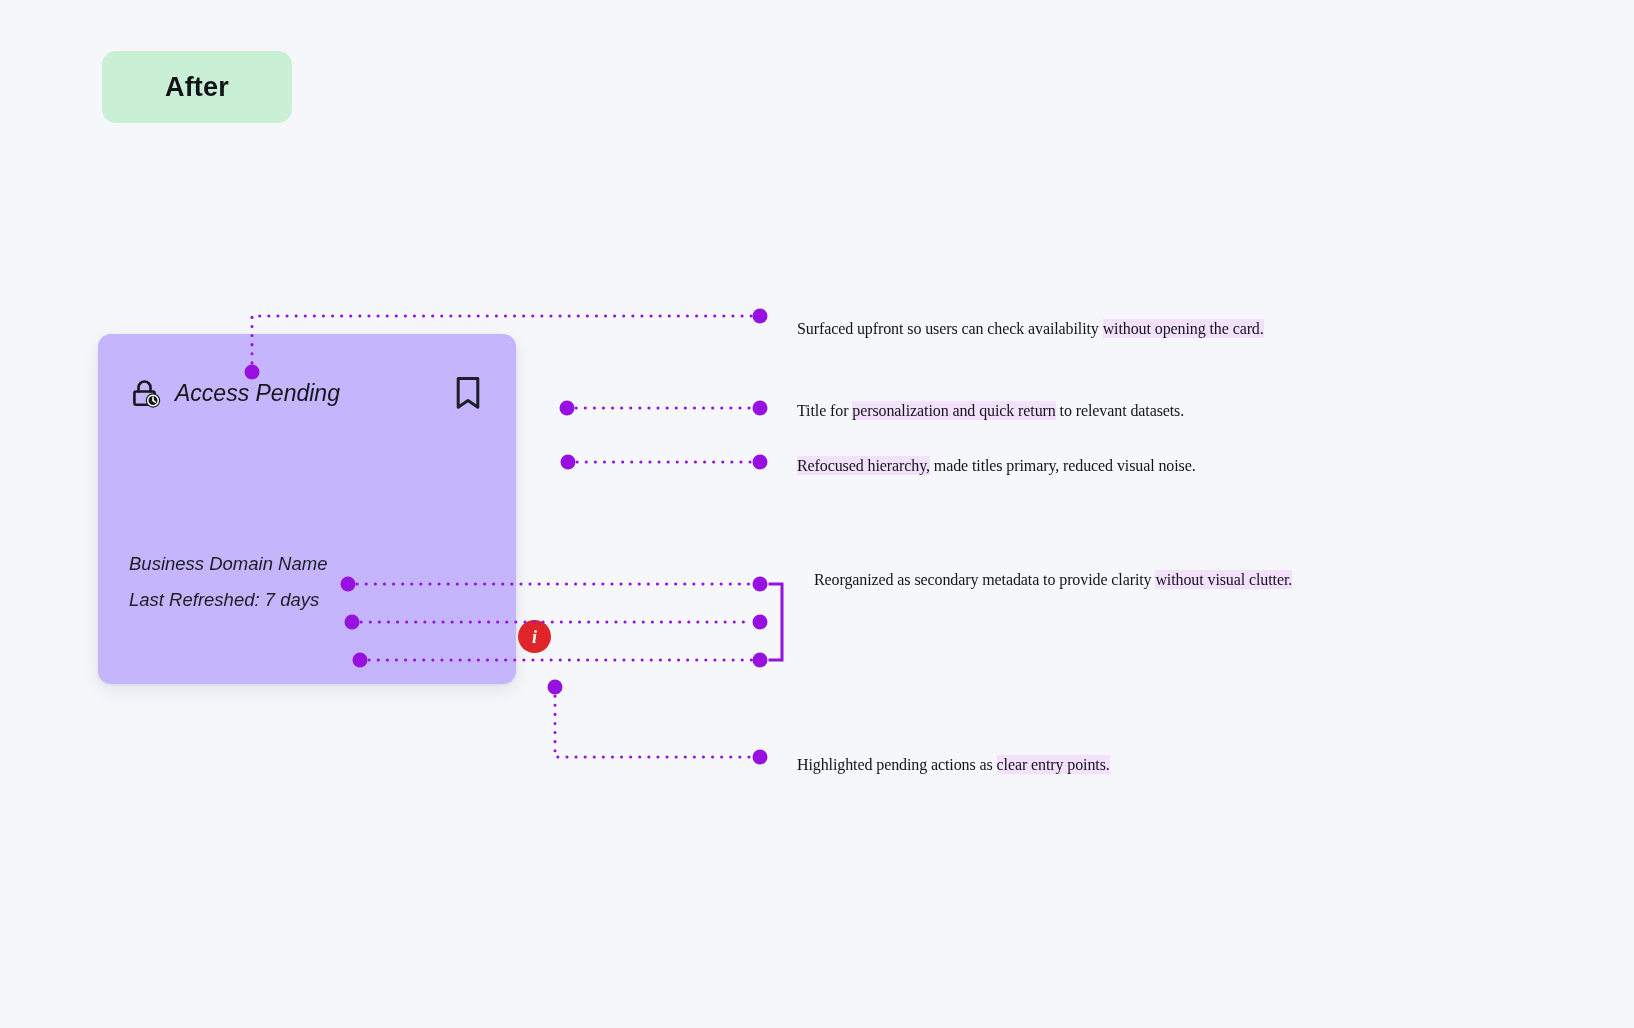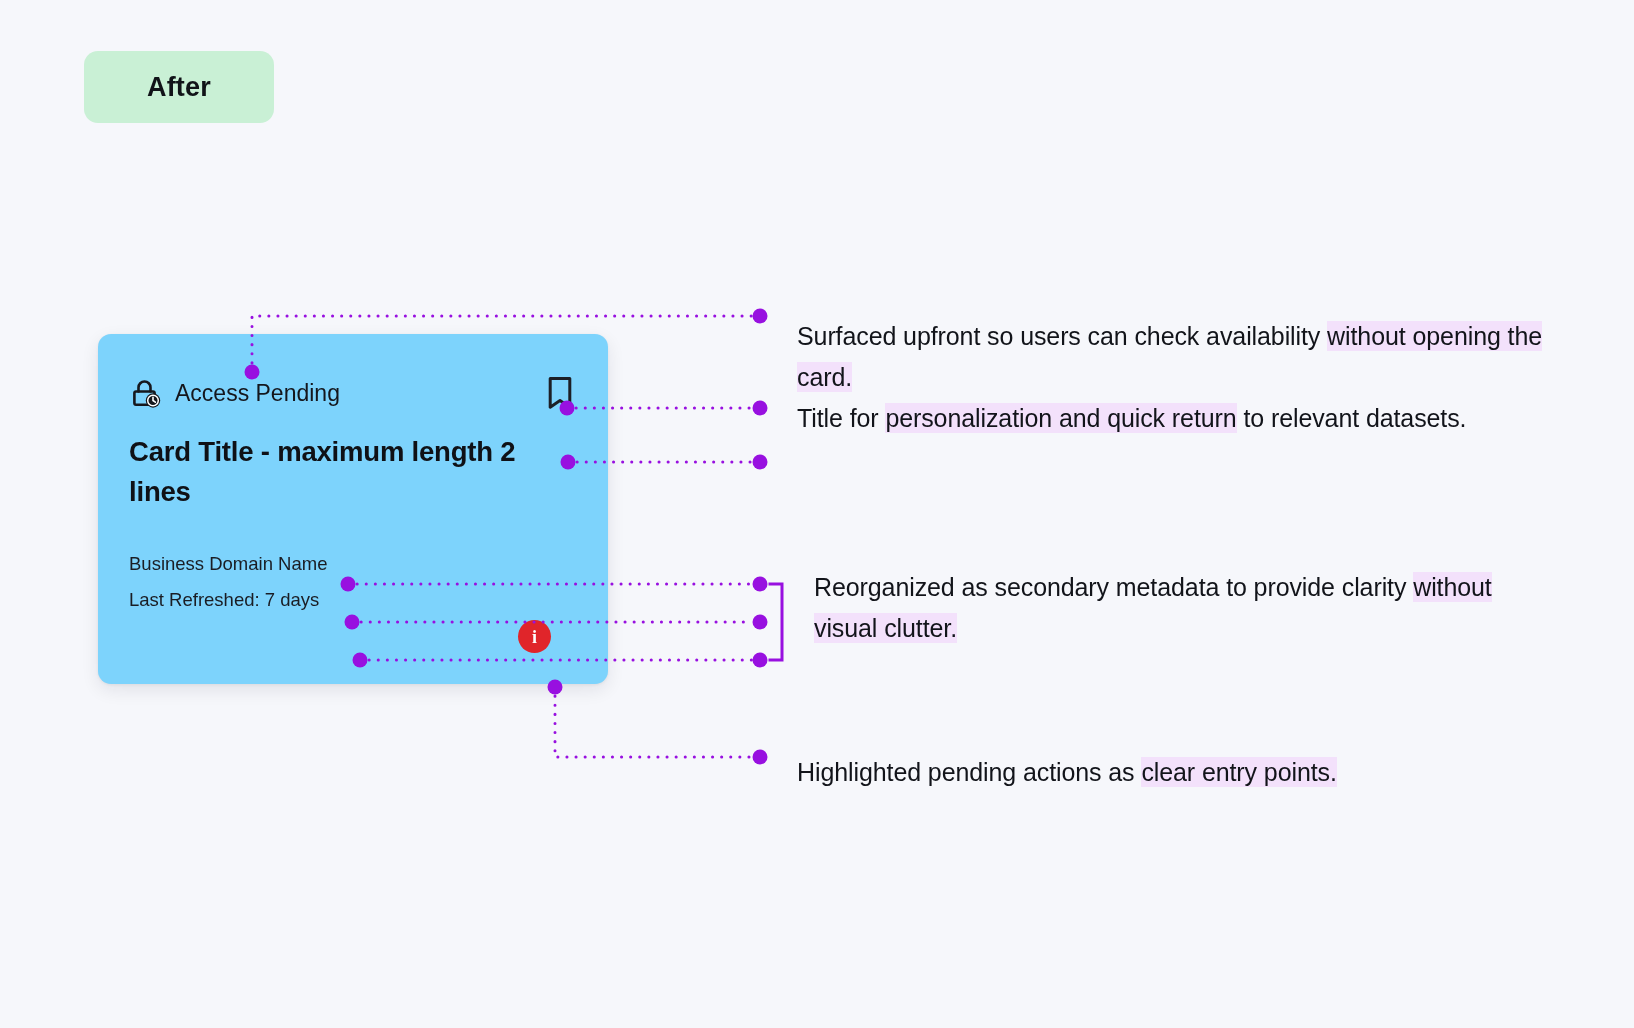--- a/index.html
+++ b/index.html
@@ -15,21 +15,21 @@
   #stage {
     position: relative;
     width: 1634px;
     height: 1028px;
     background: #f6f7fb;
   }
 
   
   .after-pill {
     position: absolute;
-    left: 84px;
+    left: 102px;
     top: 51px;
     width: 190px;
     height: 72px;
     background: #c9f0d5;
     border-radius: 14px;
     display: flex;
     align-items: center;
     justify-content: center;
   }
   .after-pill span {
@@ -37,25 +37,26 @@
     font-weight: bold;
     color: #111318;
     letter-spacing: .2px;
   }
 
   
   .card {
     position: absolute;
     left: 98px;
     top: 334px;
-    width: 510px;
+    width: 418px;
     height: 350px;
-    background: #7dd3fc;
+    background: #c4b5fd;
     border-radius: 13px;
     box-shadow: 0 6px 18px rgba(20, 24, 40, .09), 0 1px 3px rgba(20,24,40,.06);
+    font-style: italic;
   }
 
   .card-head {
     position: absolute;
     left: 31px;
     top: 39px;
     right: 31px;
     height: 40px;
     display: flex;
     align-items: center;
@@ -118,24 +119,25 @@
   #leaders {
     position: absolute;
     left: 0; top: 0;
     width: 1634px; height: 1028px;
     pointer-events: none;
   }
 
   
   .ann {
     position: absolute;
-    font-size: 25px;
+    font-size: 16px;
     line-height: 1.62;
     color: #12141a;
     letter-spacing: -.1px;
+    font-family: Liberation Serif, serif;
   }
   .ann mark {
     background: #f3e1fb;
     color: #12141a;
     padding: 1px 0;
     box-decoration-break: clone;
     -webkit-box-decoration-break: clone;
   }
 
   .ann-1 { left: 797px; top: 316px; width: 780px; }
@@ -167,21 +169,20 @@
         </svg>
       </span>
       <span class="status-label">Access Pending</span>
       <span class="bookmark-wrap">
         <svg width="26" height="34" viewBox="0 0 26 34">
           <path d="M3.2 2.6 h19.6 v28.6 l-9.8 -6.6 l-9.8 6.6 z" fill="none" stroke="#1c1f26" stroke-width="3" stroke-linejoin="round"></path>
         </svg>
       </span>
     </div>
 
-    <div class="card-title">Card Title - maximum length 2 lines</div>
 
     <div class="meta">
       <div class="meta-row">
         <span class="meta-text">Business Domain Name</span>
       </div>
       <div class="meta-row">
         <span class="meta-text">Last Refreshed: 7 days</span>
       </div>
     </div>
 
@@ -229,18 +230,19 @@
 
       <circle cx="555" cy="687" r="7.5"></circle>
       <circle cx="760" cy="757" r="7.5"></circle>
     </g>
   </svg>
 
   <div class="ann ann-1"><span>Surfaced upfront so users can check availability </span><mark>without opening the card.</mark></div>
 
   <div class="ann ann-2"><span>Title for </span><mark>personalization and quick return</mark><span> to relevant datasets.</span></div>
 
+  <div class="ann ann-3"><mark>Refocused hierarchy,</mark><span> made titles primary, reduced visual noise.</span></div>
 
   <div class="ann ann-4"><span>Reorganized as secondary metadata to provide clarity </span><mark>without visual clutter.</mark></div>
 
   <div class="ann ann-5"><span>Highlighted pending actions as </span><mark>clear entry points.</mark></div>
 
 </div>
 
 </body></html>

